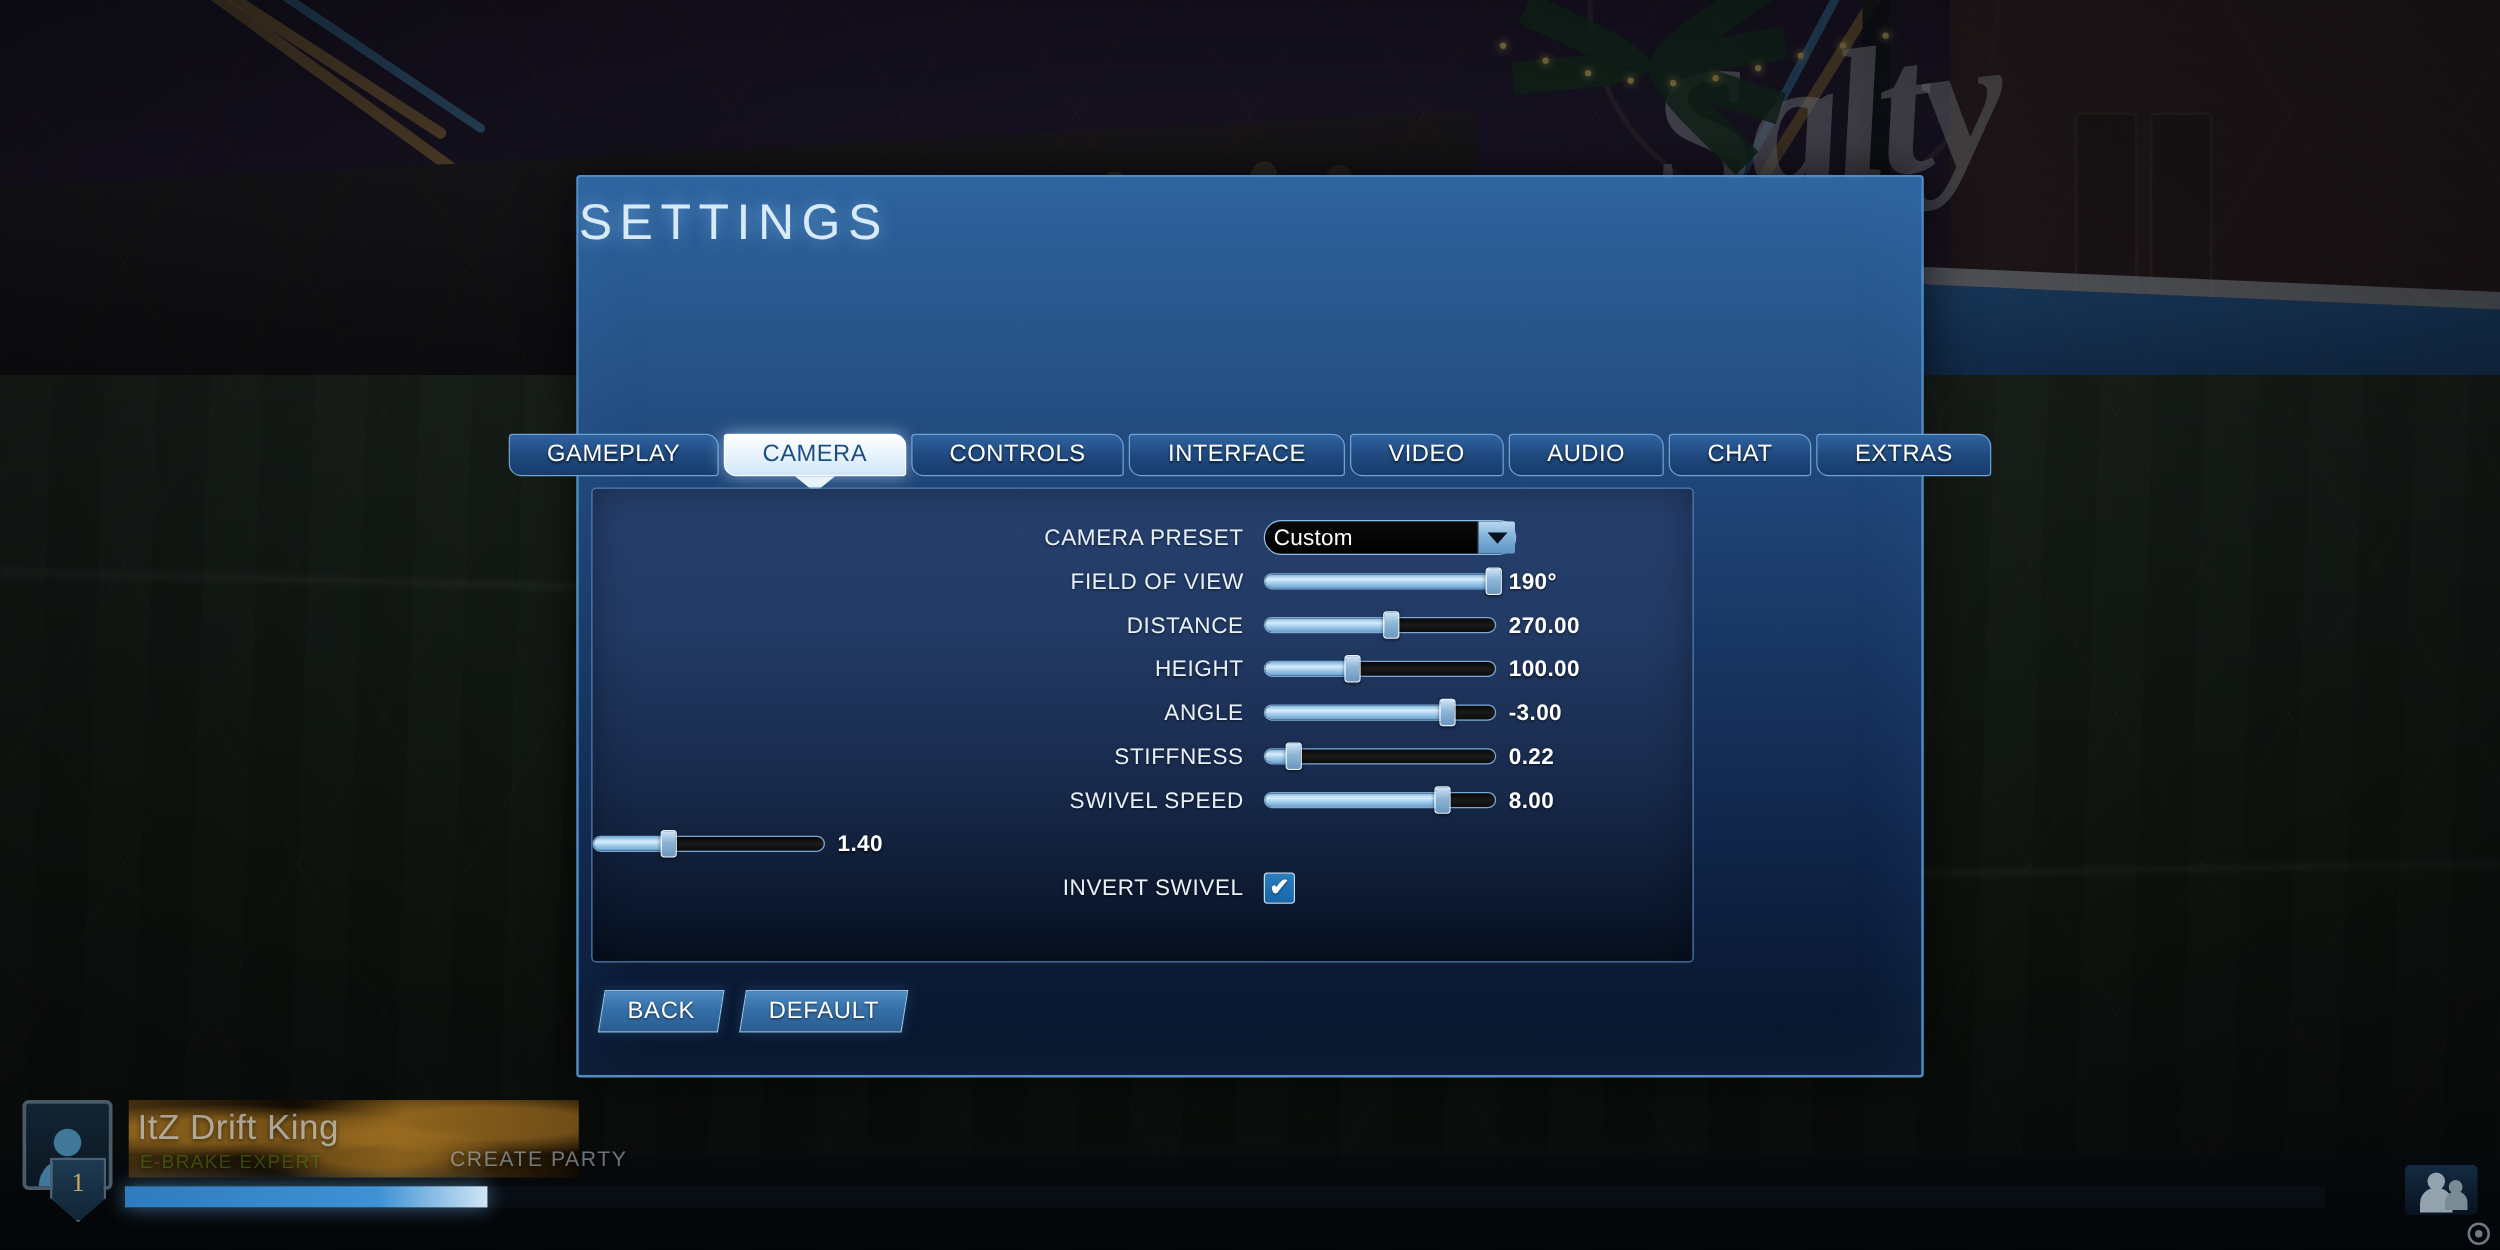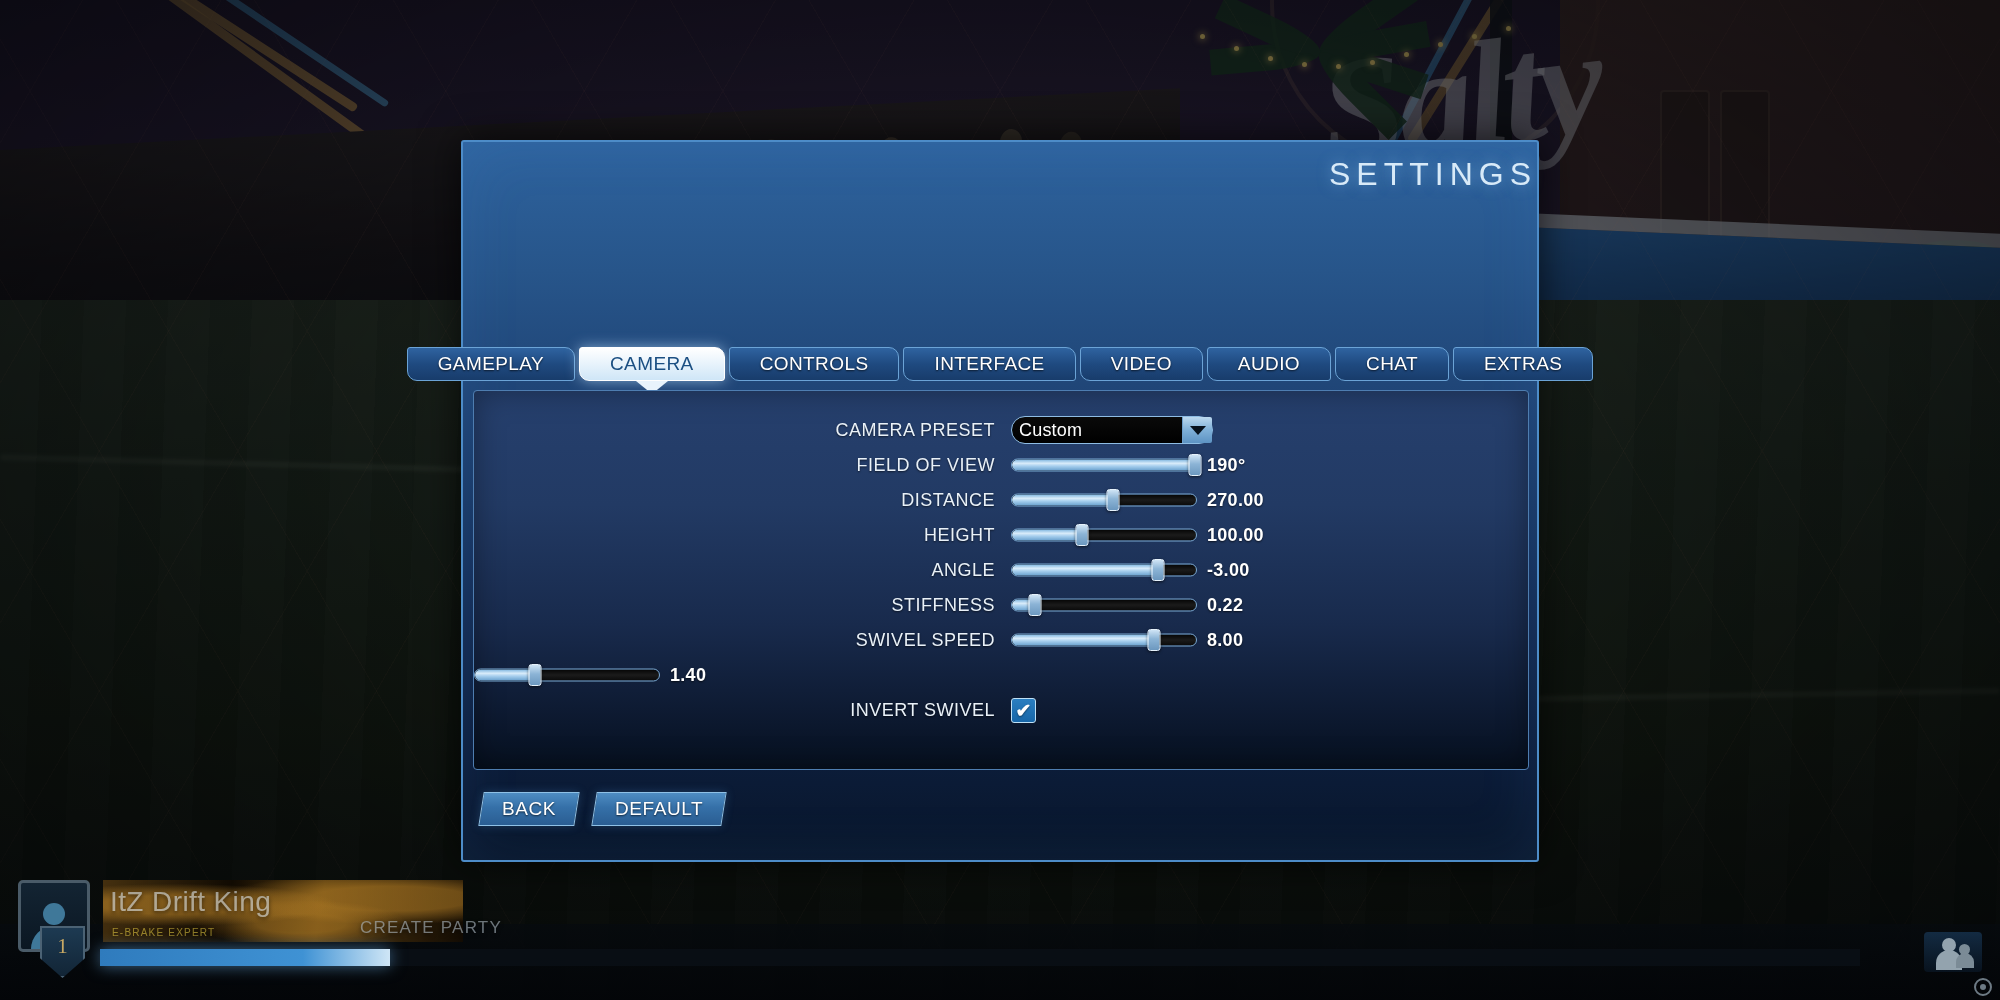--- a/index.html
+++ b/index.html
@@ -139,22 +139,22 @@
   #settings-window{
     position:absolute; left:461px; top:140px; width:1078px; height:722px;
     background:linear-gradient(180deg,#2d5f99 0%,#2a5párt 0%);
     background:linear-gradient(180deg,#2e639e 0%,#27558a 18%,#1e4273 38%,#15305a 60%,#0d1f3f 82%,#081529 100%);
     border:2px solid #4d8cc8;
     border-radius:3px;
     box-shadow:0 0 40px rgba(0,0,0,.7), inset 0 0 60px rgba(70,140,210,.12);
   }
   .win-title{
     position:absolute; left:0; right:0; top:14px;
-    text-align:right;
-    font-size:32px; letter-spacing:6px;
+    text-align:left;
+    font-size:40px; letter-spacing:6px;
     color:#d8eaf8; font-weight:400;
     text-shadow:0 0 14px rgba(150,210,255,.55);
   }
   .win-title-inner{ display:inline-block; }
 
   
   .tabs{
     position:absolute; left:0; right:0; top:205px; height:42px;
     display:flex; justify-content:center; align-items:flex-start; gap:4px;
   }
@@ -184,21 +184,21 @@
     border-right:16px solid transparent;
     border-top:13px solid #e8f3fc;
   }
   .tab-chev-mark{
     position:absolute; left:50%; top:34px; transform:translateX(-50%);
     font-size:17px; color:#7fb4dd; line-height:1;
   }
 
   
   .content-panel{
-    position:absolute; left:10px; top:248px; width:1056px; height:380px;
+    position:absolute; left:10px; top:248px; width:882px; height:380px;
     background:linear-gradient(180deg,#26406e 0%,#223a64 30%,#182a4c 62%,#0c182e 88%,#06101f 100%);
     border:1px solid #4e7db0;
     border-radius:4px;
     box-shadow:inset 0 0 30px rgba(0,0,0,.35);
     text-decoration:underline;
   }
 
   .rows{ position:absolute; left:0; top:22px; width:100%; }
   .row{
     display:flex; align-items:center; height:34px; margin-bottom:1px;
@@ -355,21 +355,21 @@
     opacity:.92;
   }
   .player-name{
     position:absolute; left:110px; bottom:82px;
     font-size:28px; color:#cfd8df; opacity:.62;
     letter-spacing:.4px;
     text-shadow:0 2px 4px rgba(0,0,0,.9);
   }
   .player-title{
     position:absolute; left:112px; bottom:62px;
-    font-size:10px; color:#fde047; opacity:.50;
+    font-size:15px; color:#4d7c0f; opacity:.50;
     letter-spacing:1.2px;
     text-shadow:0 2px 4px rgba(0,0,0,.9);
   }
   .xp-track{
     position:absolute; left:100px; bottom:34px; width:1760px; height:17px;
     background:rgba(10,16,22,.8);
   }
   .xp-fill{
     position:absolute; left:0; top:0; height:100%; width:290px;
     background:linear-gradient(90deg,#2f7bbd 0%,#3f92d4 70%,#cfe6f6 100%);

